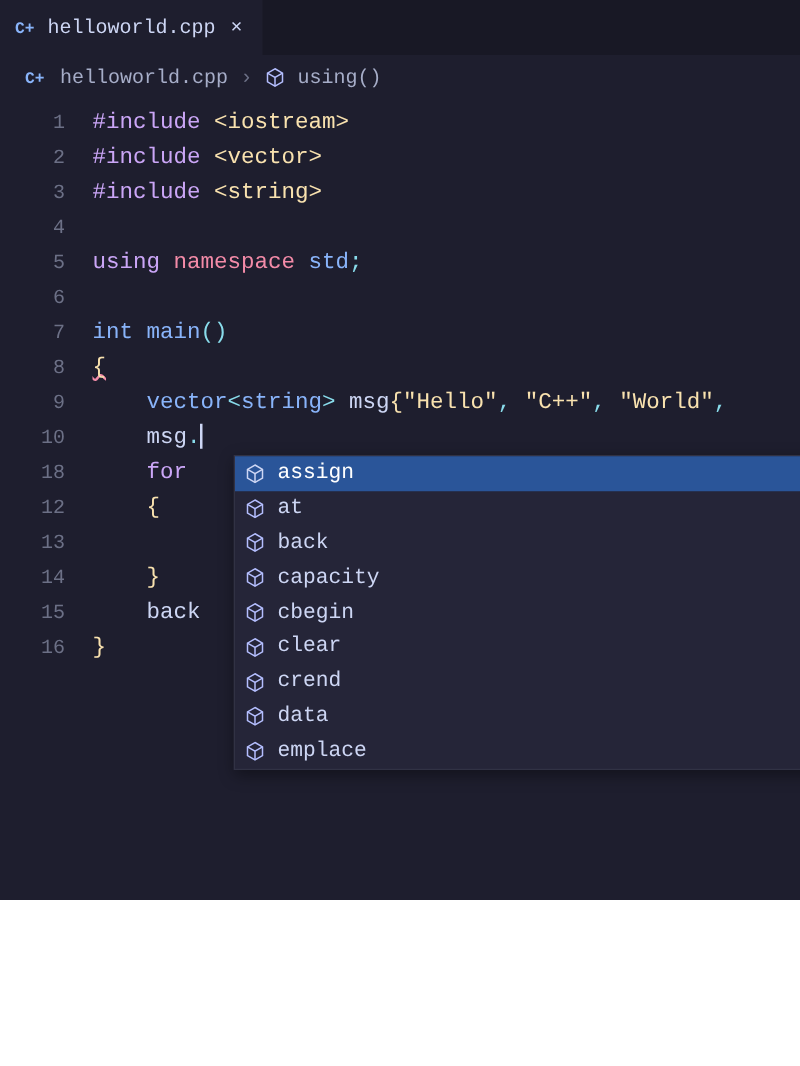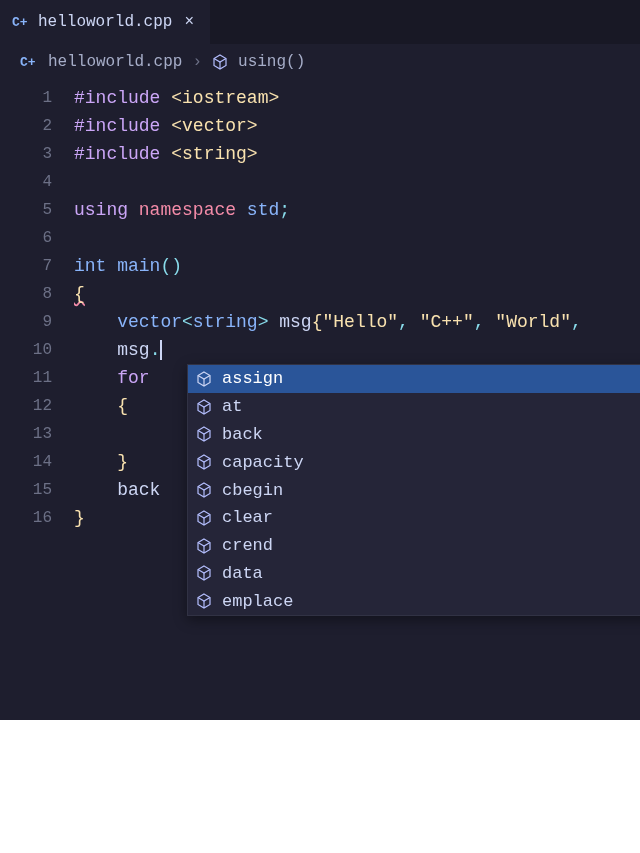--- a/index.html
+++ b/index.html
@@ -177,21 +177,21 @@
       <div class="line-number">1</div>
       <div class="line-number">2</div>
       <div class="line-number">3</div>
       <div class="line-number">4</div>
       <div class="line-number">5</div>
       <div class="line-number">6</div>
       <div class="line-number">7</div>
       <div class="line-number">8</div>
       <div class="line-number">9</div>
       <div class="line-number">10</div>
-      <div class="line-number">11</div>
+      <div class="line-number">18</div>
       <div class="line-number">12</div>
       <div class="line-number">13</div>
       <div class="line-number">14</div>
       <div class="line-number">15</div>
       <div class="line-number">16</div>
     </div>
 
     <div class="code-area">
       <div class="code-line"><span class="tok-keyword">#include</span><span class="tok-string"> &lt;iostream&gt;</span></div>
       <div class="code-line"><span class="tok-keyword">#include</span><span class="tok-string"> &lt;vector&gt;</span></div>

